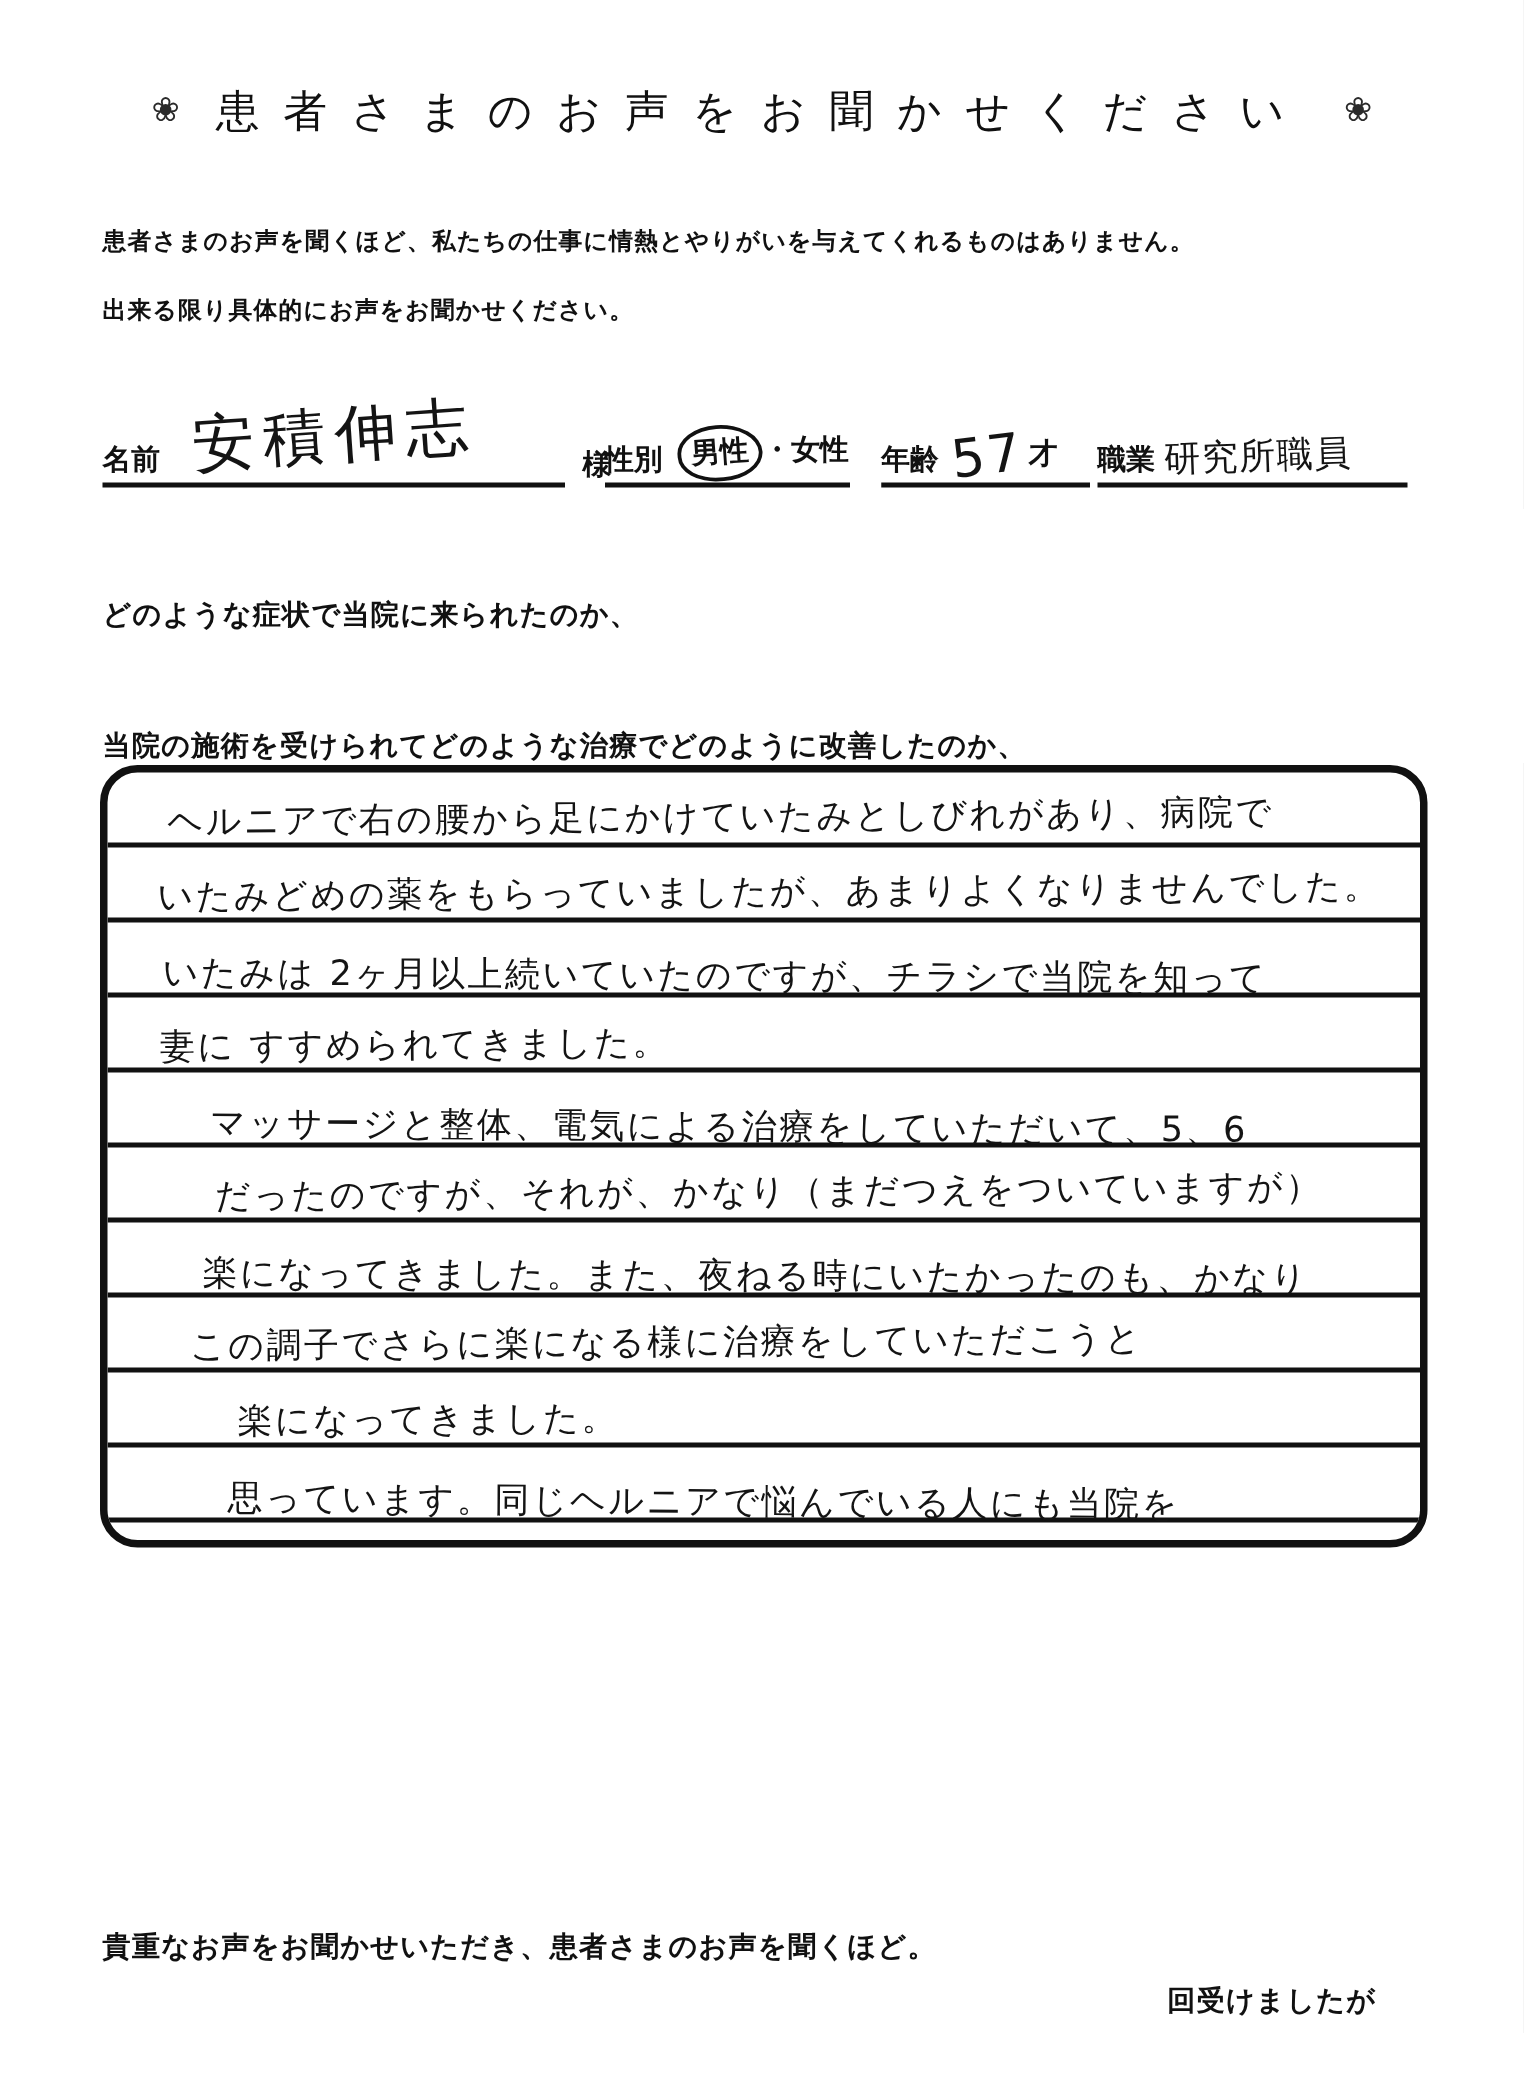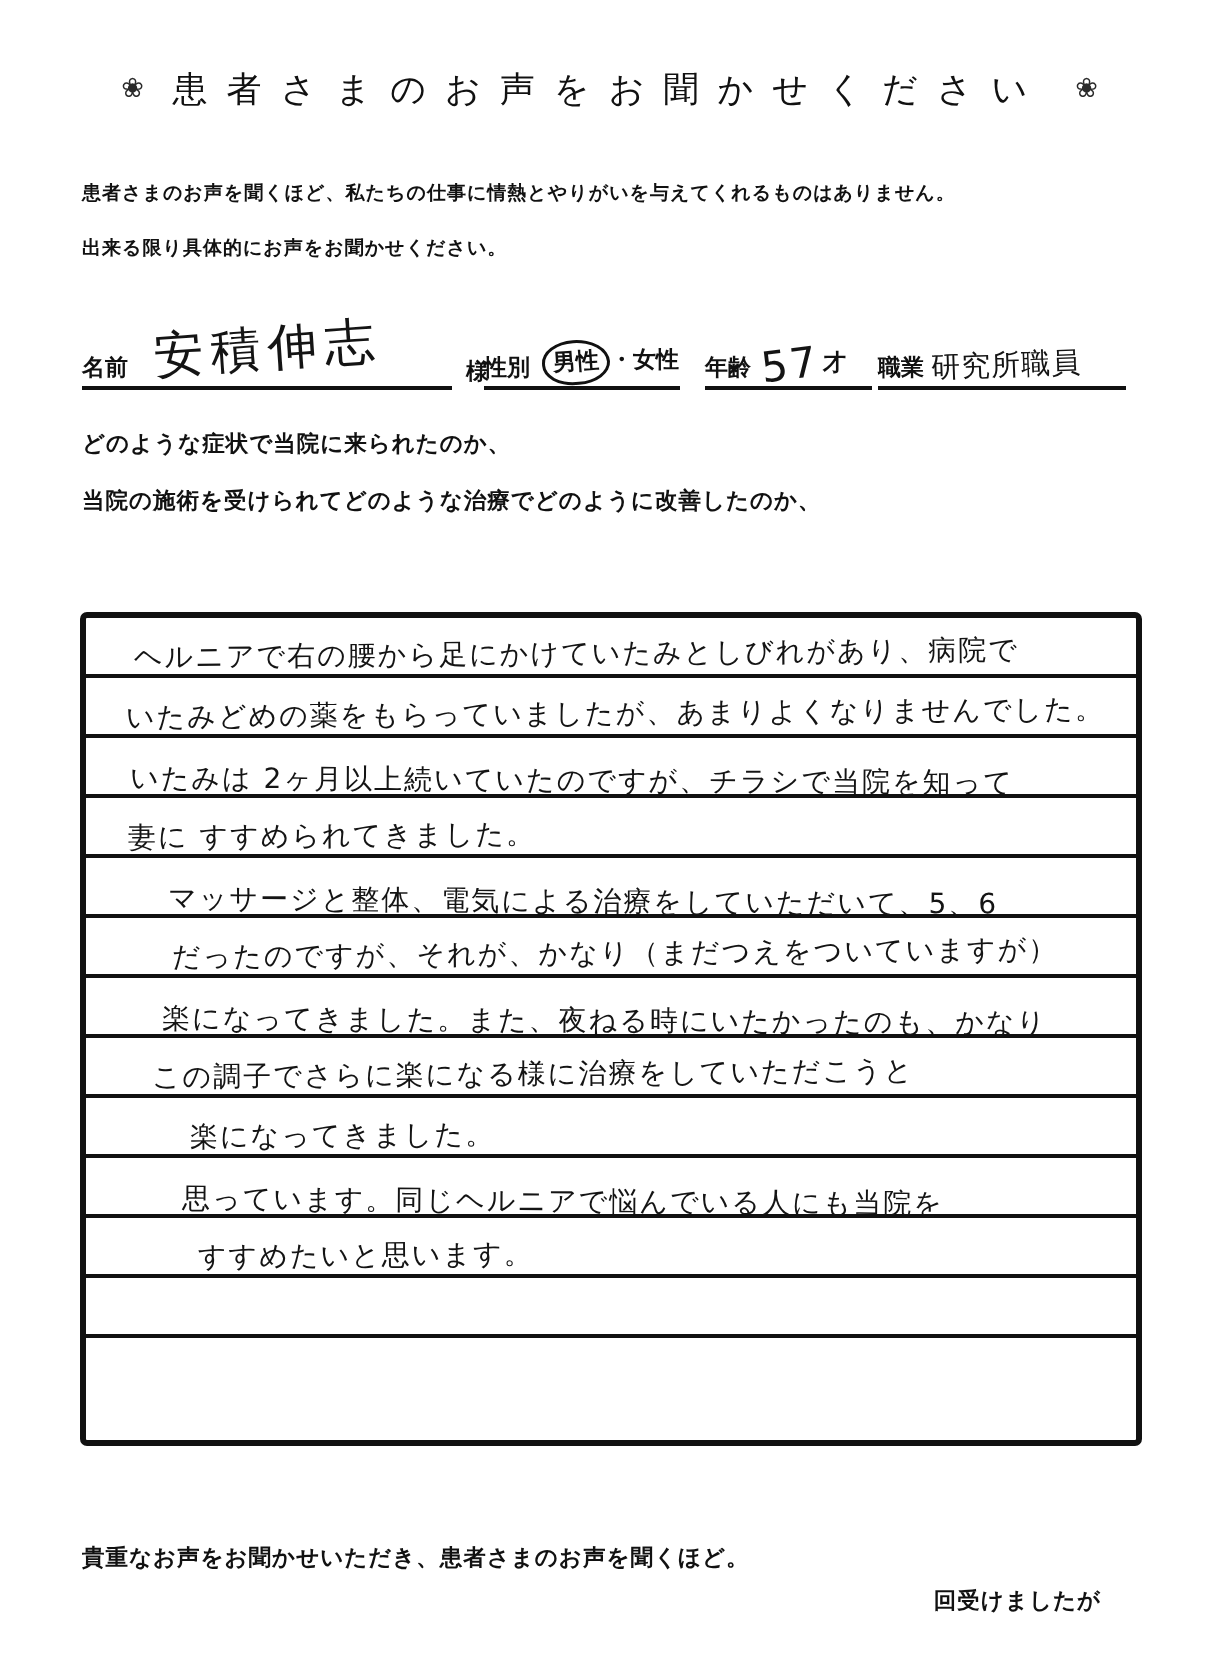--- a/index.html
+++ b/index.html
@@ -43,26 +43,26 @@
   .hw-name { position:absolute; left:74px; bottom:-4px; font-size:50px;
              letter-spacing:7px; transform:rotate(-4deg); transform-origin:left bottom; white-space:nowrap; }
   .hw-age  { display:inline-block; font-size:42px; transform:rotate(-7deg); line-height:1;
              vertical-align:-6px; letter-spacing:2px; }
   .hw-occ  { position:absolute; left:54px; bottom:-2px; font-size:29px;
              transform:rotate(-2deg); transform-origin:left bottom; white-space:nowrap; letter-spacing:1px; }
 
   
   .instructions { position:absolute; top:428px; left:82px; width:1075px;
                   font-size:22.5px; font-weight:bold; letter-spacing:1px; }
-  .instr-line { height:57px; white-space:nowrap; }
+  .instr-line { height:57px; white-space:nowrap;margin-top:48px; }
 
   
   .response-box {
-    position:absolute; left:80px; top:612px; width:1062px; height:834px;
-    border:6px solid #111; border-radius:7px; box-sizing:border-box; overflow:hidden;
+    position:absolute; left:80px; top:612px; width:1062px; height:626px;
+    border:6px solid #111; border-radius:30px; box-sizing:border-box; overflow:hidden;
     background:#fff;
   }
   .rrow { height:60px; box-sizing:border-box; border-bottom:4px solid #111;
           display:flex; align-items:flex-end; }
   .rrow:last-child { border-bottom:none; }
   .rtext { font-size:28px; letter-spacing:2px; line-height:1.05; white-space:nowrap;
            transform:rotate(-0.5deg); transform-origin:left bottom; padding-bottom:2px; }
   .rrow:nth-child(1)  .rtext { padding-left:48px; }
   .rrow:nth-child(2)  .rtext { padding-left:40px; }
   .rrow:nth-child(3)  .rtext { padding-left:44px; transform:rotate(0.3deg); }

